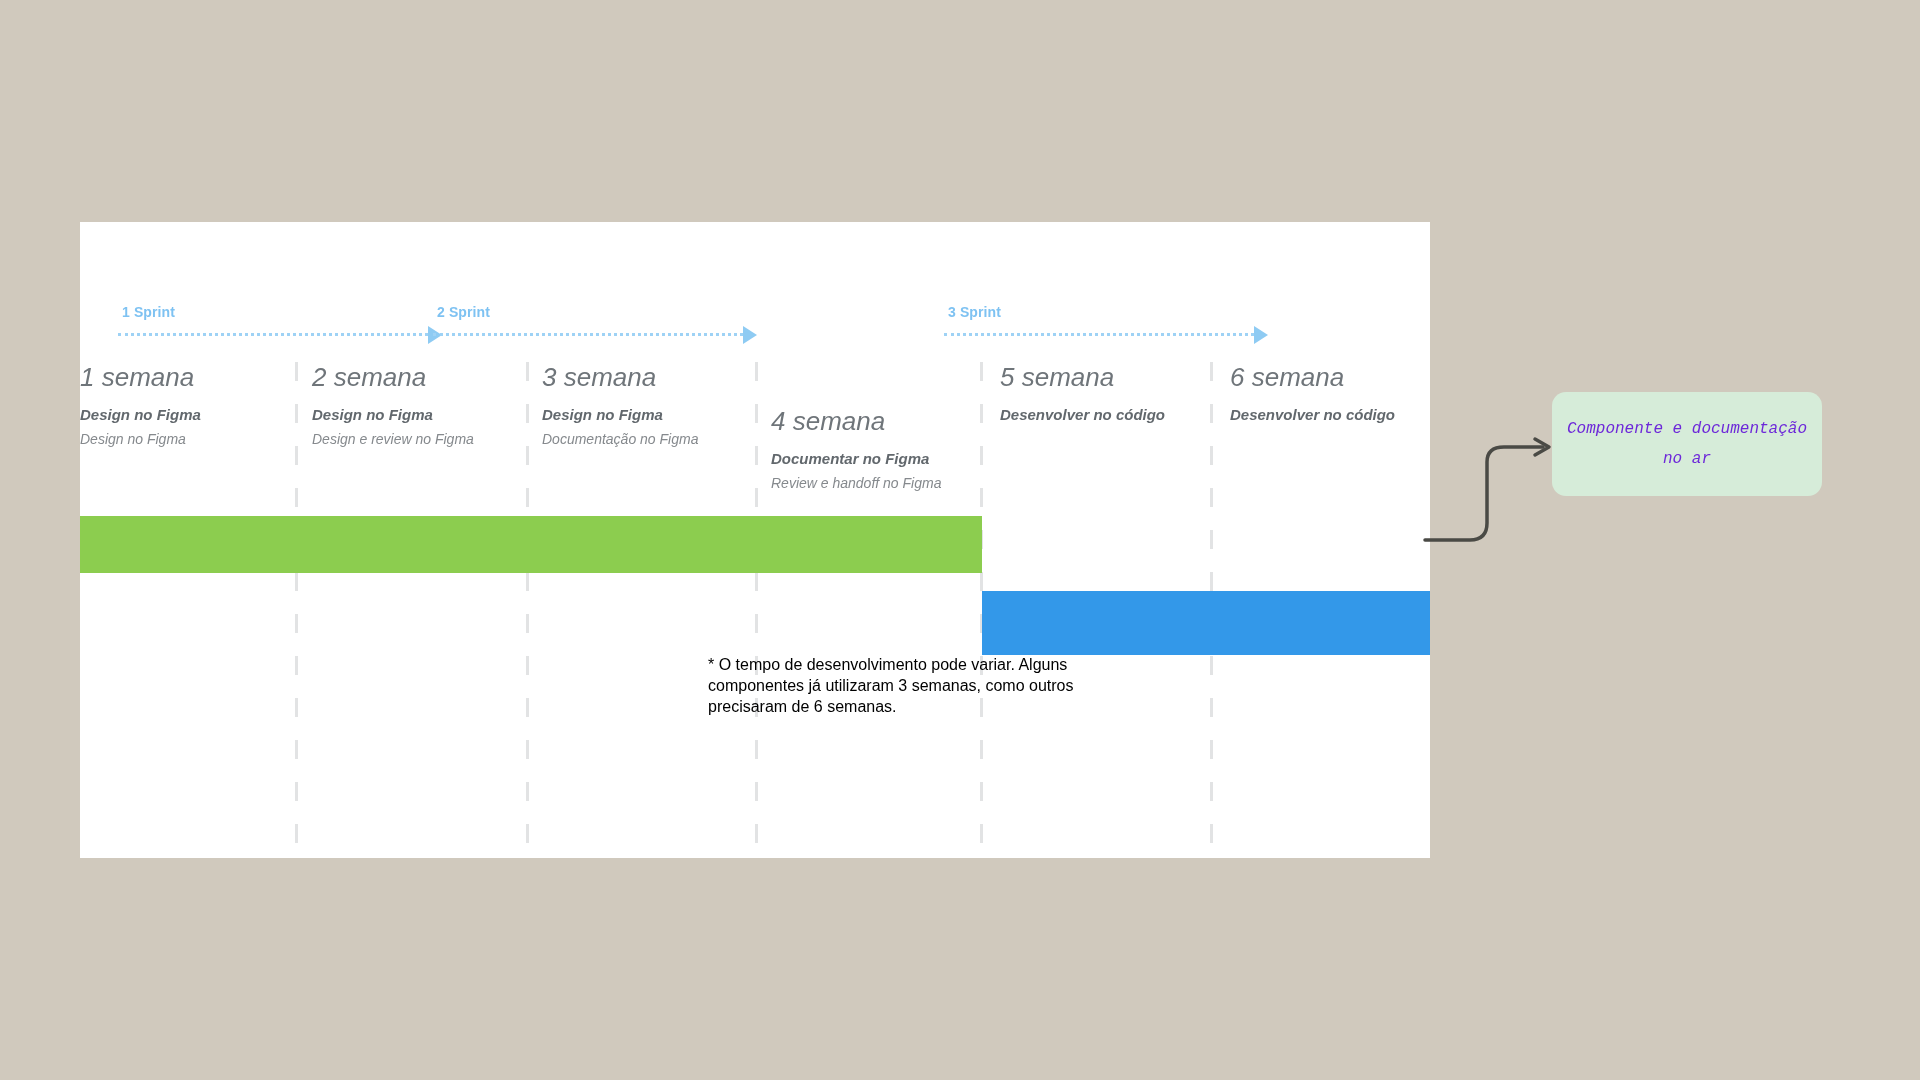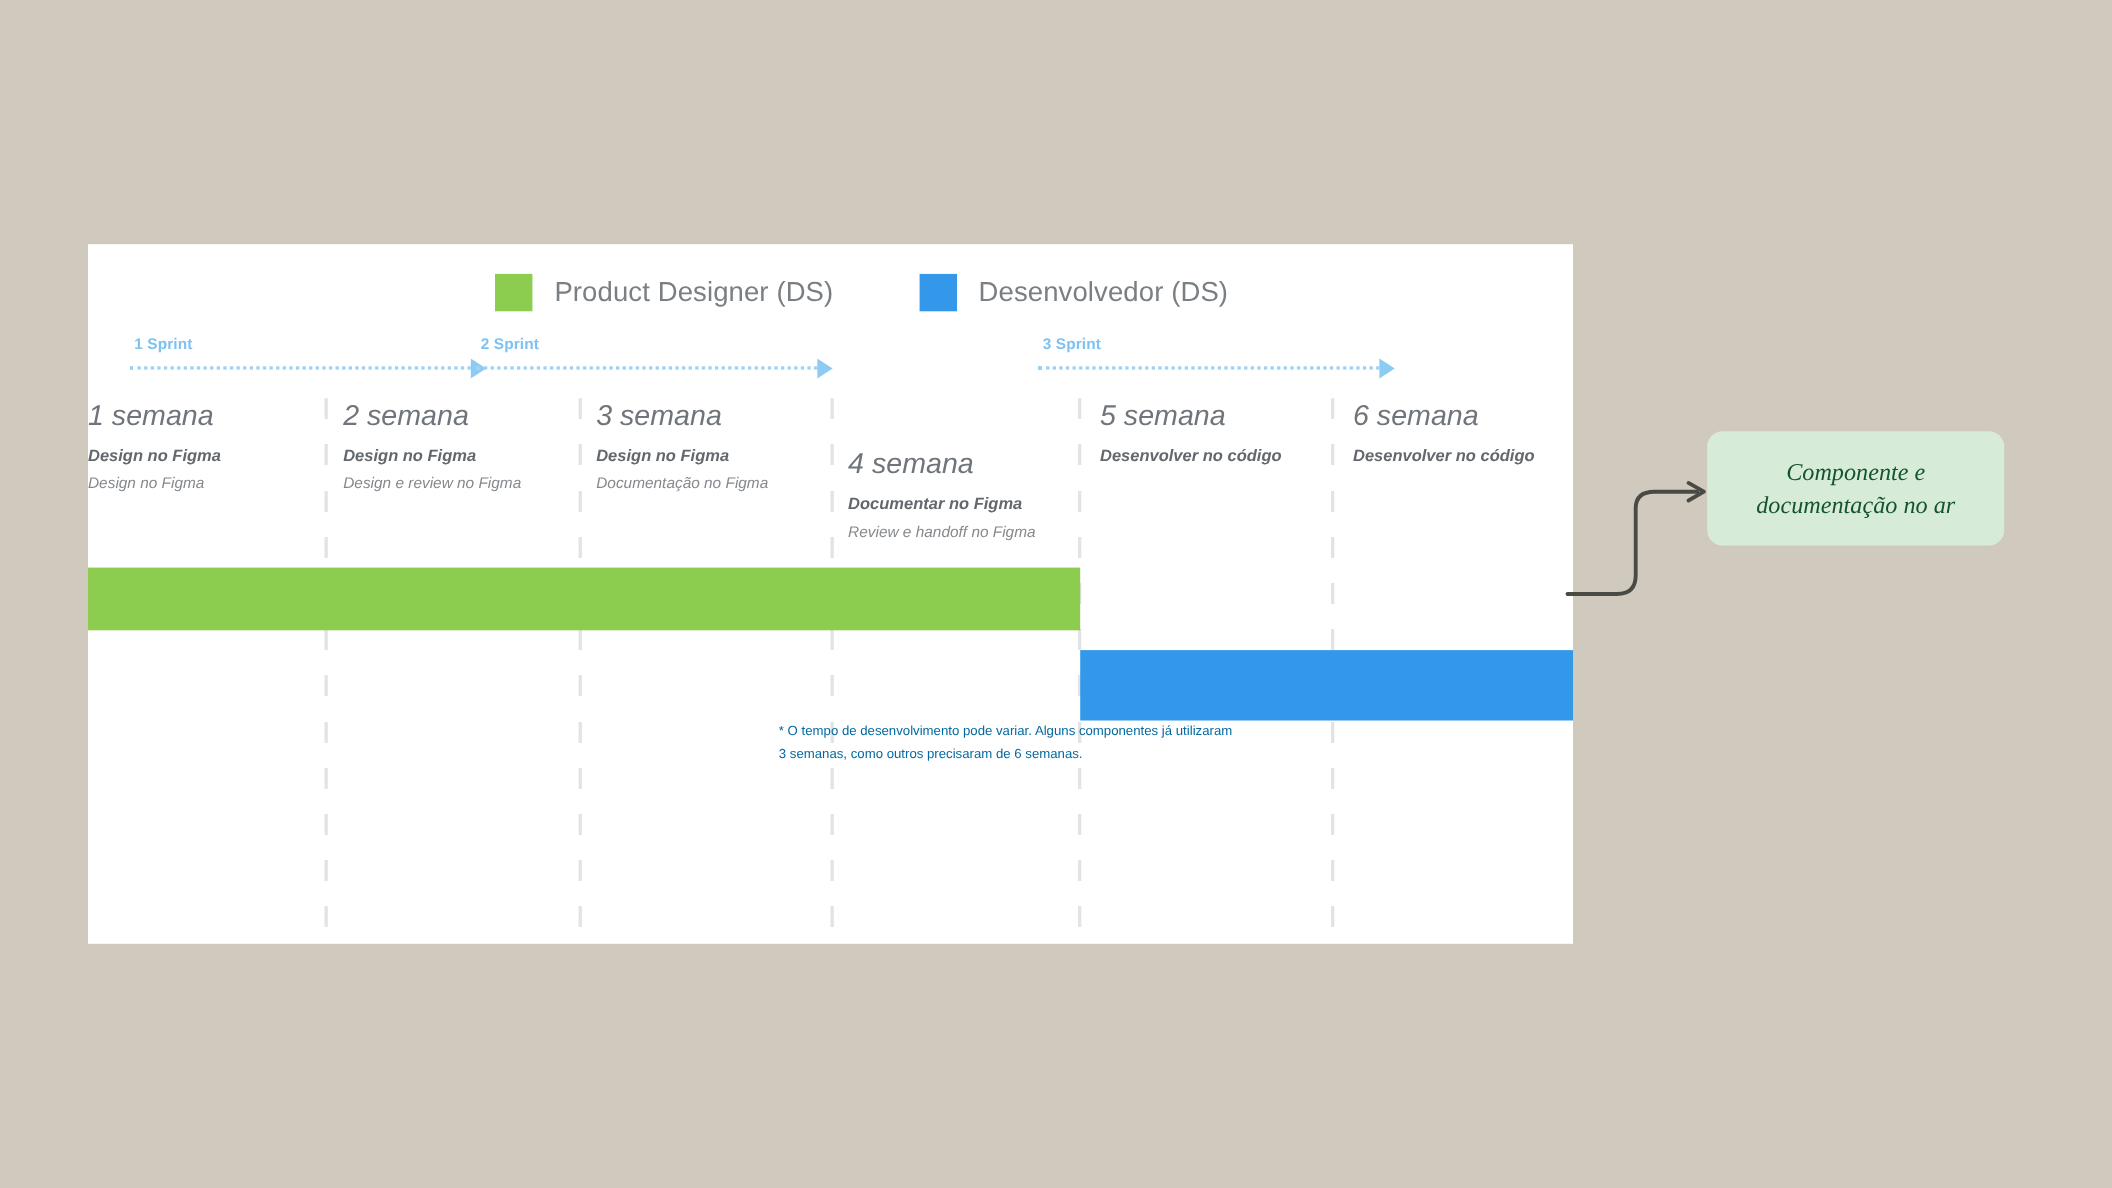--- a/index.html
+++ b/index.html
@@ -146,23 +146,23 @@
     height: 64px;
     background: #3398e9;
   }
 
   
   #footnote {
     position: absolute;
     left: 628px;
     top: 432px;
     width: 415px;
-    font-size: 12px;
+    font-size: 16px;
     line-height: 21px;
-    color: #0369a1;
+    color: #000000;
   }
 
   
   #connector {
     position: absolute;
     left: 1425px;
     top: 430px;
     width: 140px;
     height: 125px;
     overflow: visible;
@@ -174,43 +174,33 @@
     width: 270px;
     height: 104px;
     background: #d6ecd9;
     border-radius: 14px;
     display: flex;
     align-items: center;
     justify-content: center;
     text-align: center;
   }
   #callout-text {
-    font-family: Liberation Serif, serif;
+    font-family: Liberation Mono, monospace;
     font-style: italic;
-    font-size: 22px;
+    font-size: 16px;
     line-height: 30px;
-    color: #14532d;
+    color: #6d28d9;
     padding: 0 14px;
   }
 </style>
 </head>
 <body>
 
 <div id="timeline-card">
 
-  <div id="legend">
-    <div class="legend-item">
-      <span class="legend-swatch" style="background:#8ccd4f"></span>
-      <span class="legend-label">Product Designer (DS)</span>
-    </div>
-    <div class="legend-item">
-      <span class="legend-swatch" style="background:#3398e9"></span>
-      <span class="legend-label">Desenvolvedor (DS)</span>
-    </div>
-  </div>
 
   <div class="sprint" style="left:0px;width:332px;margin-left:38px;">
     <span class="sprint-label">1 Sprint</span>
     <span class="sprint-line" style="width:310px;"></span>
     <span class="sprint-arrow" style="left:310px;"></span>
   </div>
 
   <div class="sprint" style="left:353px;width:332px;">
     <span class="sprint-label">2 Sprint</span>
     <span class="sprint-line" style="width:310px;"></span>

